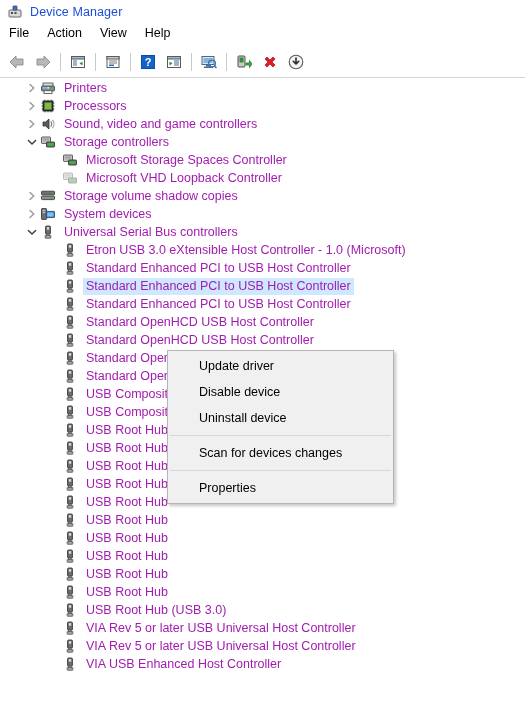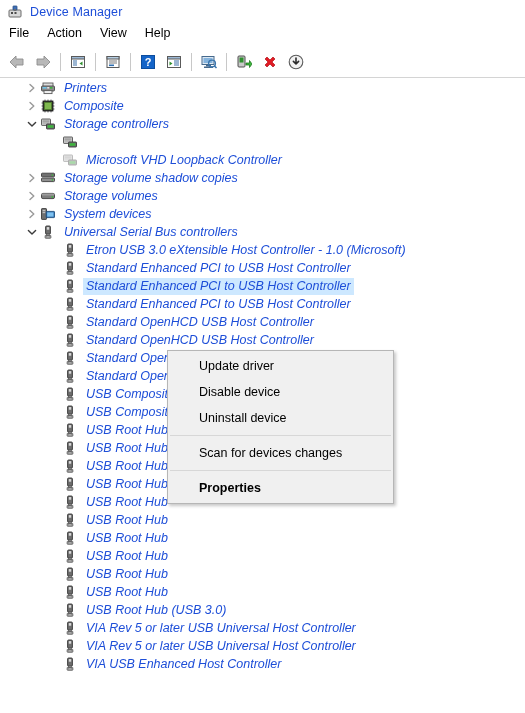--- a/index.html
+++ b/index.html
@@ -83,22 +83,21 @@
     background: #ffffff;
     overflow: hidden;
   }
   .row {
     position: relative;
     height: 18px;
     display: flex;
     align-items: center;
     white-space: nowrap;
     font-size: 12.5px;
-    color: #1d4ed8;
-    font-style: italic;
+    color: #a21caf;
   }
   .row .twisty {
     width: 16px; height: 16px;
     flex: 0 0 auto;
     display: flex; align-items: center; justify-content: center;
   }
   .row .ic {
     width: 16px; height: 16px;
     flex: 0 0 auto;
     margin-right: 5px;
@@ -128,21 +127,21 @@
   }
   .ctx-item {
     height: 26px;
     display: flex;
     align-items: center;
     padding-left: 31px;
     font-size: 12.5px;
     color: #000000;
     white-space: nowrap;
   }
-  .ctx-item.bold { font-weight: bold; }
+  .ctx-item.bold { font-weight: normal; }
   .ctx-sep {
     height: 1px;
     background: #d7d7d7;
     margin: 4px 2px 4px 2px;
   }
 
   
   .icon-svg { display: block; }
 </style>
 </head>
@@ -325,21 +324,36 @@
               <line x1="11" y1="13" x2="11" y2="14.4"></line>
               <line x1="1.6" y1="5" x2="3" y2="5"></line>
               <line x1="1.6" y1="8" x2="3" y2="8"></line>
               <line x1="1.6" y1="11" x2="3" y2="11"></line>
               <line x1="13" y1="5" x2="14.4" y2="5"></line>
               <line x1="13" y1="8" x2="14.4" y2="8"></line>
               <line x1="13" y1="11" x2="14.4" y2="11"></line>
             </g>
           </svg>
         </span>
-        <span class="lbl">Composite</span>
+        <span class="lbl">Processors</span>
+      </div>
+      <div class="row lvl1">
+        <span class="twisty">
+          <svg class="icon-svg" width="10" height="10" viewBox="0 0 10 10">
+            <path d="M3 1.4 L6.8 5 L3 8.6" fill="none" stroke="#9a9a9a" stroke-width="1.4" stroke-linecap="round" stroke-linejoin="round"></path>
+          </svg>
+        </span>
+        <span class="ic">
+          <svg class="icon-svg" width="16" height="16" viewBox="0 0 16 16">
+            <path d="M3 6 L5.6 6 L9 3 L9 13 L5.6 10 L3 10 Z" fill="#5b5b5b" stroke="#333" stroke-width="0.8" stroke-linejoin="round"></path>
+            <path d="M10.6 5.4 A4 4 0 0 1 10.6 10.6" fill="none" stroke="#7a7a7a" stroke-width="1.1"></path>
+            <path d="M12.4 3.8 A6.4 6.4 0 0 1 12.4 12.2" fill="none" stroke="#9a9a9a" stroke-width="1.1"></path>
+          </svg>
+        </span>
+        <span class="lbl">Sound, video and game controllers</span>
       </div>
       <div class="row lvl1">
         <span class="twisty">
           <svg class="icon-svg" width="10" height="10" viewBox="0 0 10 10">
             <path d="M1.4 3.4 L5 7 L8.6 3.4" fill="none" stroke="#3c3c3c" stroke-width="1.4" stroke-linecap="round" stroke-linejoin="round"></path>
           </svg>
         </span>
         <span class="ic">
           <svg class="icon-svg" width="16" height="16" viewBox="0 0 16 16">
             <rect x="1.5" y="3" width="9" height="6.4" rx="0.6" fill="#cfcfcf" stroke="#4f4f4f" stroke-width="0.9"></rect>
@@ -353,20 +367,21 @@
       <div class="row lvl2">
         <span class="twisty"></span>
         <span class="ic">
           <svg class="icon-svg" width="16" height="16" viewBox="0 0 16 16">
             <rect x="1.5" y="3" width="9" height="6.4" rx="0.6" fill="#cfcfcf" stroke="#4f4f4f" stroke-width="0.9"></rect>
             <path d="M2.6 4.2 L9.4 4.2 M2.6 5.6 L9.4 5.6 M2.6 7 L9.4 7" stroke="#8d8d8d" stroke-width="0.7"></path>
             <rect x="6.5" y="8" width="8" height="5" rx="0.6" fill="#6f6f6f" stroke="#3a3a3a" stroke-width="0.9"></rect>
             <rect x="7.6" y="9.2" width="5.8" height="2.6" fill="#3db53d"></rect>
           </svg>
         </span>
+        <span class="lbl">Microsoft Storage Spaces Controller</span>
       </div>
       <div class="row lvl2">
         <span class="twisty"></span>
         <span class="ic">
           <svg class="icon-svg" width="16" height="16" viewBox="0 0 16 16">
             <rect x="1.5" y="3" width="9" height="6.4" rx="0.6" fill="#e8e8e8" stroke="#b4b4b4" stroke-width="0.9"></rect>
             <path d="M2.6 4.2 L9.4 4.2 M2.6 5.6 L9.4 5.6 M2.6 7 L9.4 7" stroke="#cccccc" stroke-width="0.7"></path>
             <rect x="6.5" y="8" width="8" height="5" rx="0.6" fill="#c4c4c4" stroke="#a8a8a8" stroke-width="0.9"></rect>
             <rect x="7.6" y="9.2" width="5.8" height="2.6" fill="#a9d9a9"></rect>
           </svg>
@@ -381,35 +396,20 @@
         </span>
         <span class="ic">
           <svg class="icon-svg" width="16" height="16" viewBox="0 0 16 16">
             <rect x="1.5" y="3.2" width="13" height="3.6" rx="0.8" fill="#707070" stroke="#3c3c3c" stroke-width="0.9"></rect>
             <circle cx="12.4" cy="5" r="0.85" fill="#3db53d"></circle>
             <rect x="1.5" y="8" width="13" height="3.6" rx="0.8" fill="#8f8f8f" stroke="#3c3c3c" stroke-width="0.9"></rect>
             <circle cx="12.4" cy="9.8" r="0.85" fill="#3db53d"></circle>
           </svg>
         </span>
         <span class="lbl">Storage volume shadow copies</span>
-      </div>
-      <div class="row lvl1">
-        <span class="twisty">
-          <svg class="icon-svg" width="10" height="10" viewBox="0 0 10 10">
-            <path d="M3 1.4 L6.8 5 L3 8.6" fill="none" stroke="#9a9a9a" stroke-width="1.4" stroke-linecap="round" stroke-linejoin="round"></path>
-          </svg>
-        </span>
-        <span class="ic">
-          <svg class="icon-svg" width="16" height="16" viewBox="0 0 16 16">
-            <rect x="1.5" y="5.4" width="13" height="5.2" rx="1.4" fill="#7d7d7d" stroke="#3c3c3c" stroke-width="0.9"></rect>
-            <rect x="1.5" y="5.4" width="13" height="2" rx="1" fill="#9c9c9c"></rect>
-            <circle cx="12.3" cy="9" r="0.9" fill="#3db53d"></circle>
-          </svg>
-        </span>
-        <span class="lbl">Storage volumes</span>
       </div>
       <div class="row lvl1">
         <span class="twisty">
           <svg class="icon-svg" width="10" height="10" viewBox="0 0 10 10">
             <path d="M3 1.4 L6.8 5 L3 8.6" fill="none" stroke="#9a9a9a" stroke-width="1.4" stroke-linecap="round" stroke-linejoin="round"></path>
           </svg>
         </span>
         <span class="ic">
           <svg class="icon-svg" width="16" height="16" viewBox="0 0 16 16">
             <rect x="1.5" y="2.6" width="5" height="10.8" rx="0.6" fill="#6f6f6f" stroke="#3a3a3a" stroke-width="0.9"></rect>

